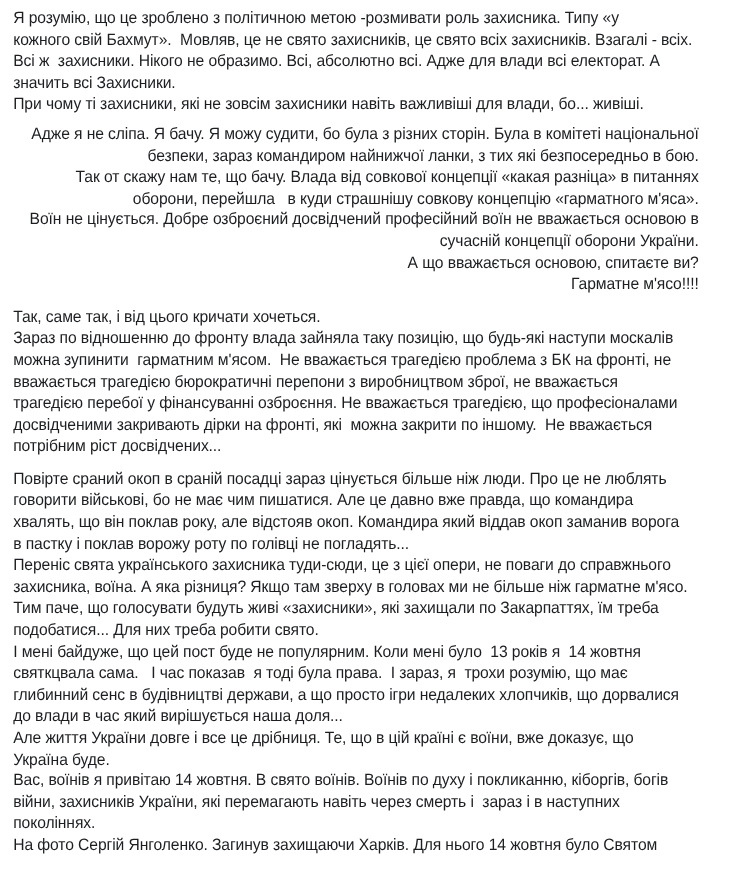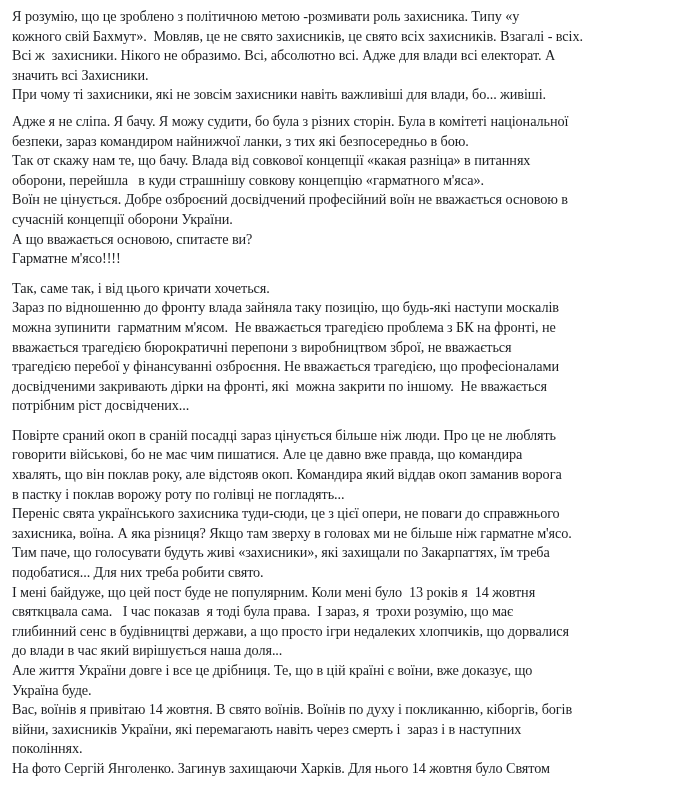--- a/index.html
+++ b/index.html
@@ -10,30 +10,30 @@
   body {
     width: 678px;
     height: 796px;
     overflow: hidden;
     font-family: "Liberation Sans", sans-serif;
   }
   .post {
     padding: 7px 10px 0 12px;
     color: #1c1e21;
     font-size: 15px;
-    font-family: Liberation Serif, serif;
   }
   .text-block {
     margin: 0;
   }
   .text-block + .text-block {
     margin-top: 10px;
   }
   .text-block:nth-child(2) {
     margin-top: 7px;
+    text-align: right;
   }
   .text-line {
     white-space: pre;
     line-height: 19.6px;
     letter-spacing: -0.1px;
     transform: scaleX(0.95);
     transform-origin: 0 0;
   }
 </style>
 </head>

